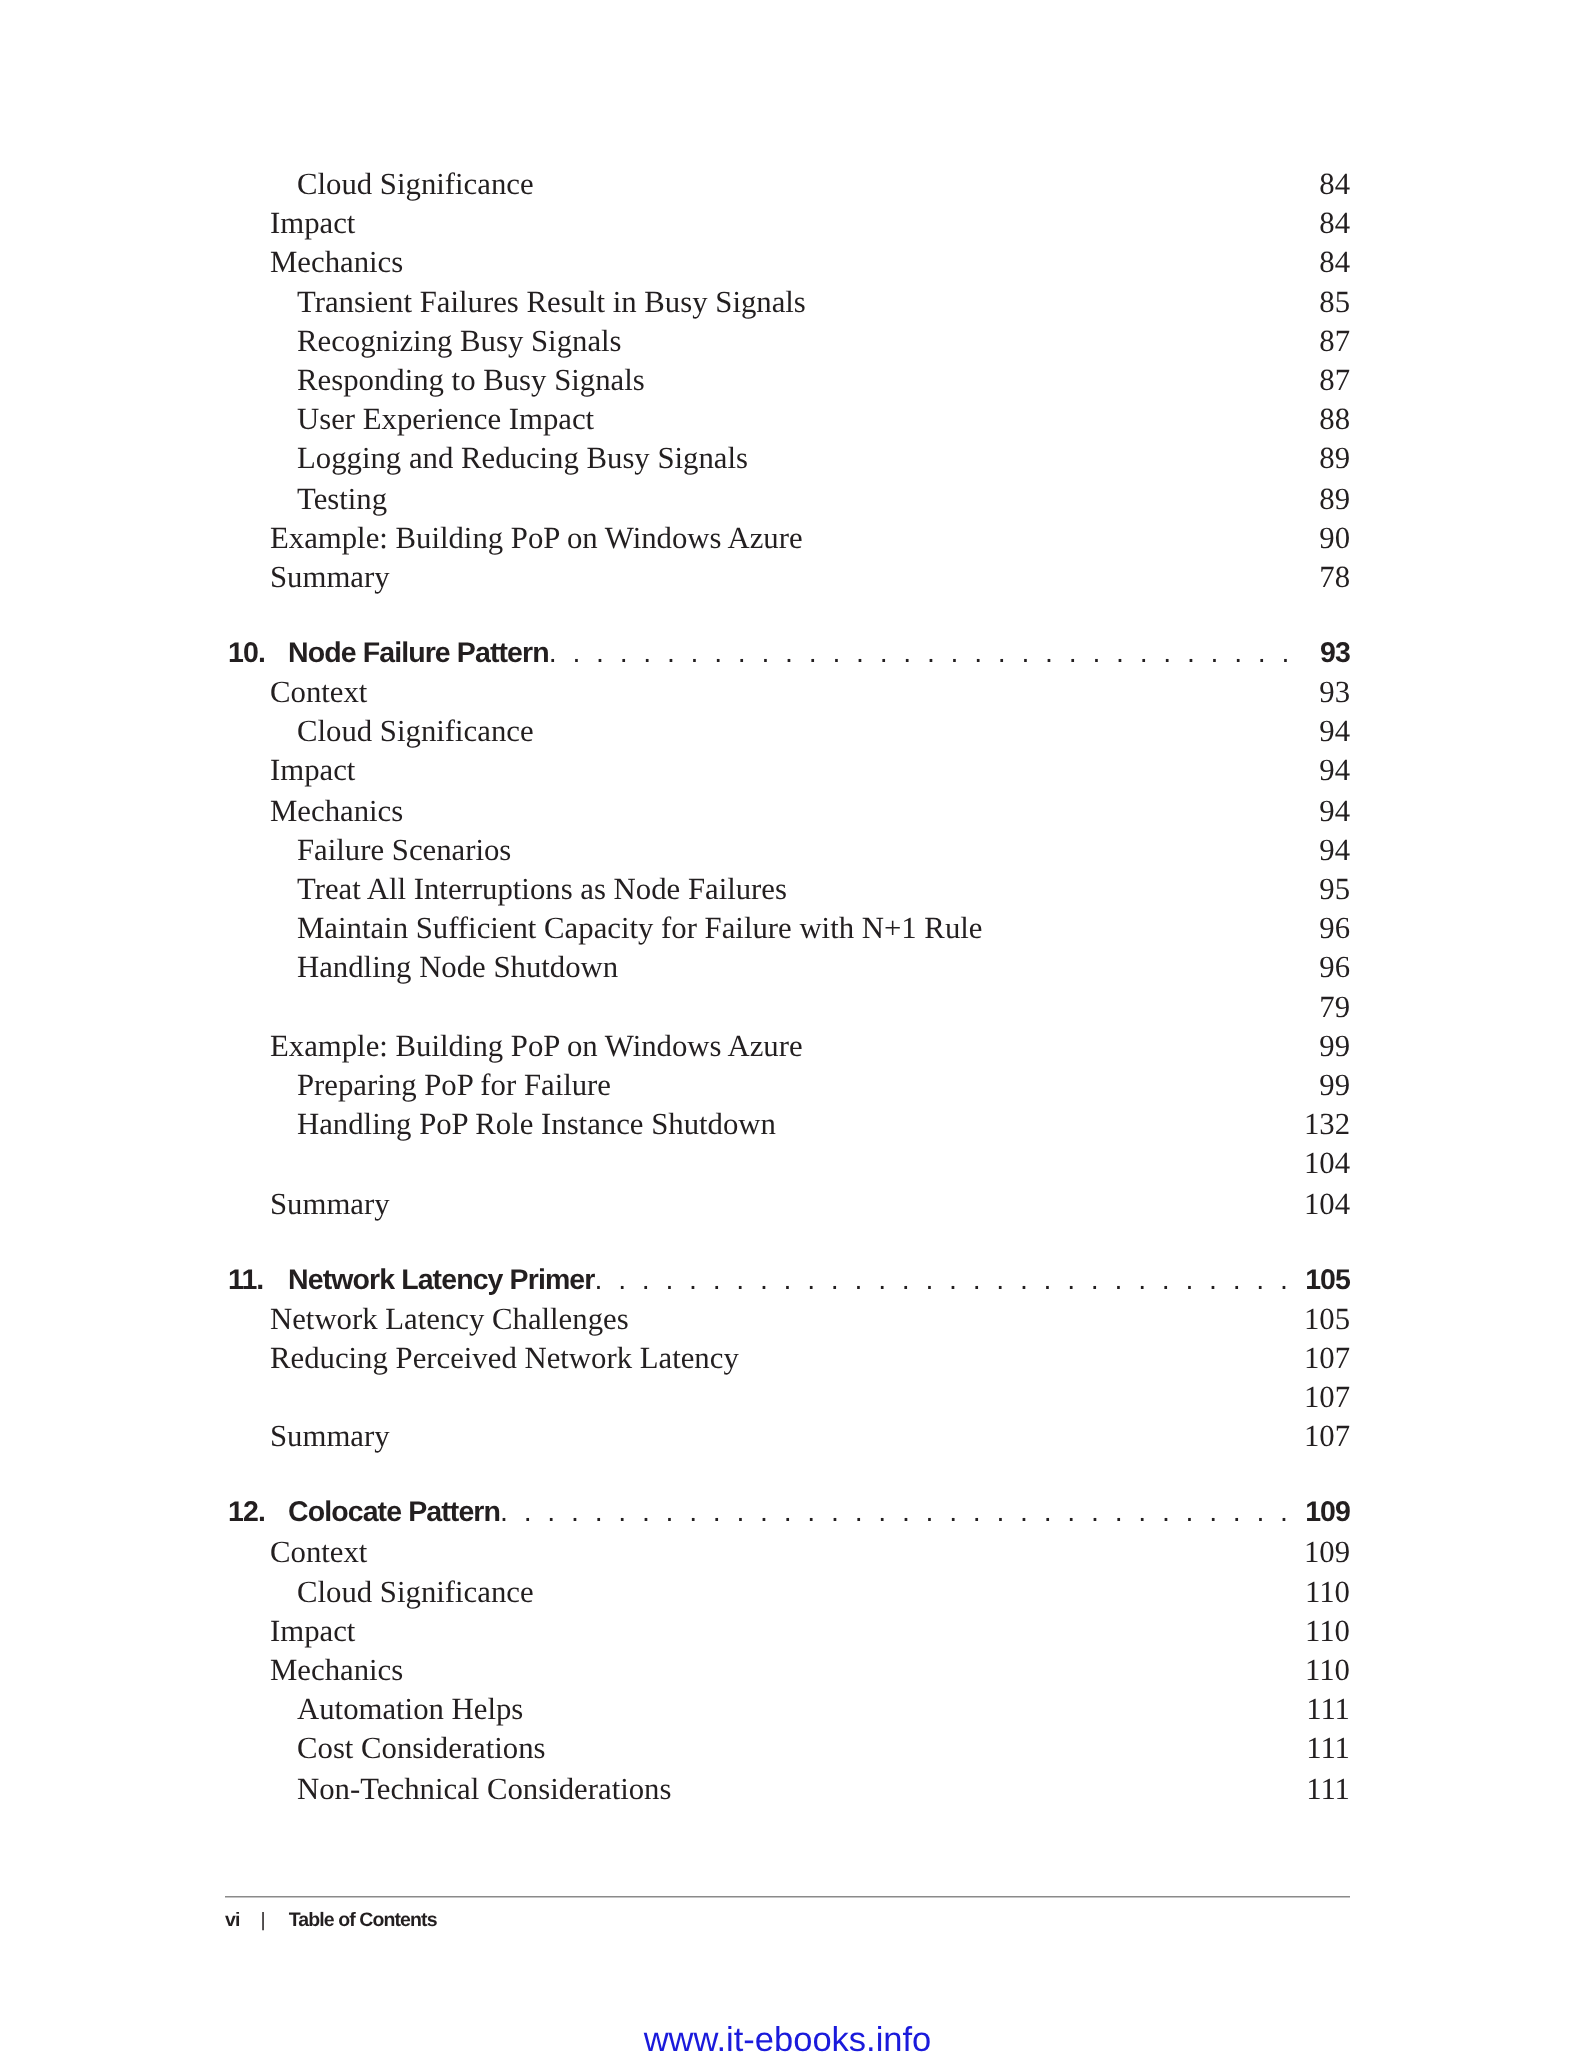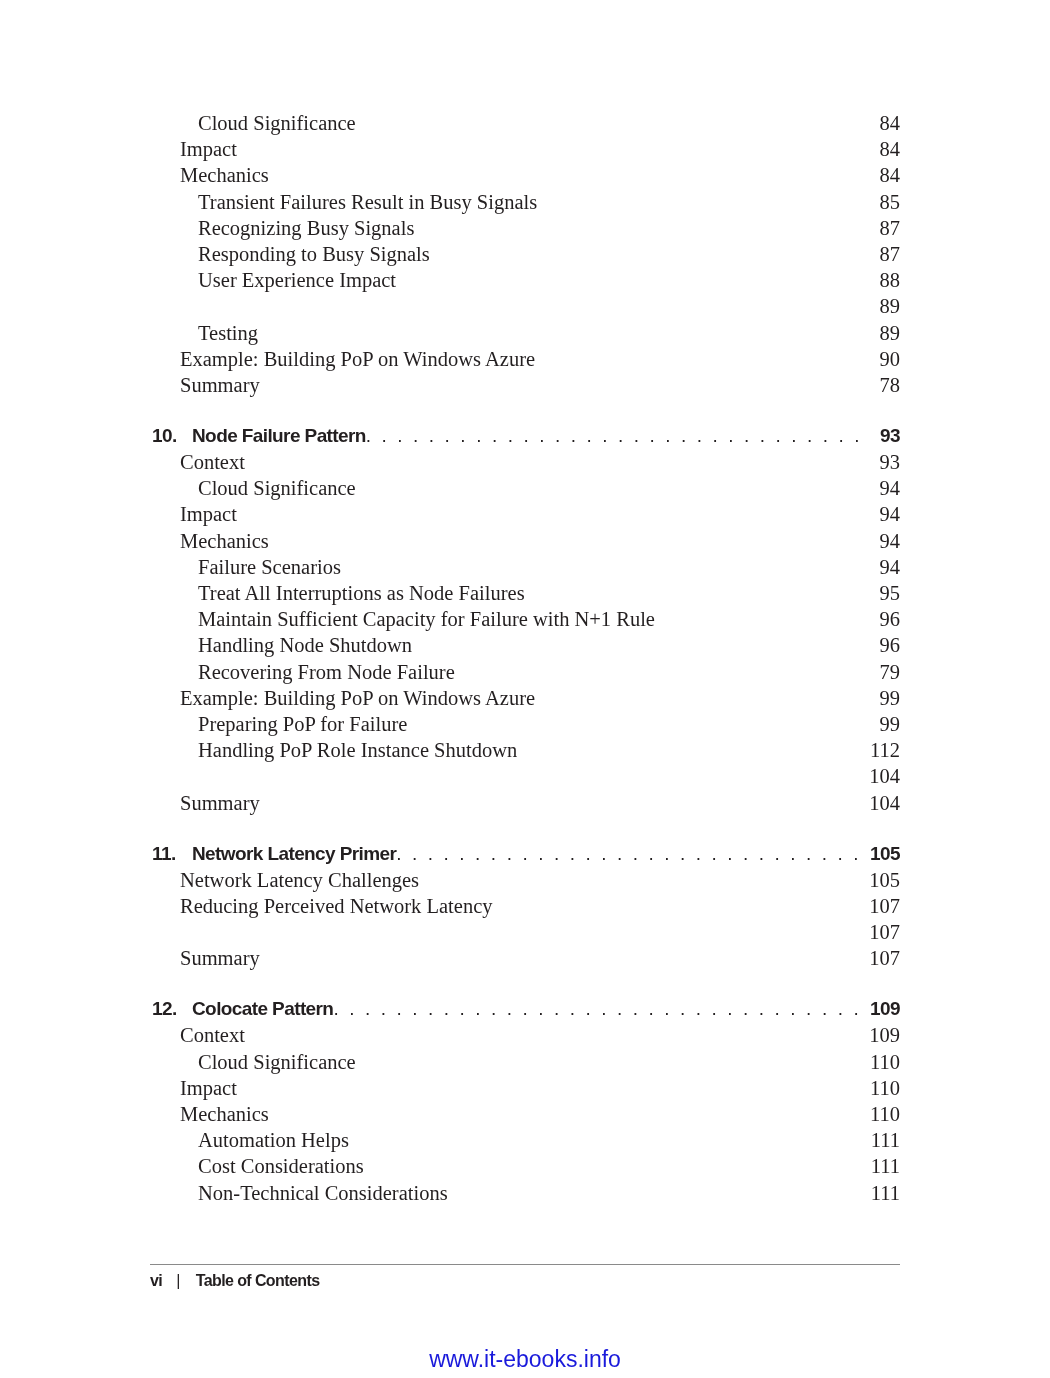--- a/index.html
+++ b/index.html
@@ -10,21 +10,21 @@
     .row .title { position: absolute; top: 0; }
     .row.l1 .title { left: 40px; }
     .row.l2 .title { left: 58px; }
     .row .pg { position: absolute; right: 0; top: 0; }
     .chapter { position: relative; height: 26px; line-height: 26px; margin-top: 25px; font-family: "Liberation Sans", "DejaVu Sans", sans-serif; font-weight: bold; font-size: 19px; color: #231f20; letter-spacing: -0.6px; white-space: nowrap; margin-left: 12px; }
     .chapter .num { position: absolute; left: 0; top: 0; }
     .chapter .ctitle { position: absolute; left: 40px; top: 0; right: 38px; overflow: hidden; }
     .chapter .ctitle .dots { letter-spacing: 2.6px; font-weight: normal; }
     .chapter .pg { position: absolute; right: 0; top: 0; }
     .footer-rule { position: absolute; left: 150px; top: 1264px; width: 750px; height: 1px; background: #8a8a8a; }
-    .footer { position: absolute; left: 150px; top: 1272px; font-family: "Liberation Sans", "DejaVu Sans", sans-serif; font-weight: bold; font-size: 16px; color: #231f20; letter-spacing: -0.6px; white-space: nowrap; }
+    .footer { position: absolute; left: 150px; top: 1272px; font-family: "Liberation Sans", "DejaVu Sans", sans-serif; font-weight: bold; font-size: 13px; color: #231f20; letter-spacing: -0.6px; white-space: nowrap; }
     .footer .sep { display: inline-block; margin: 0 16px 0 14px; font-weight: normal; }
     .watermark { position: absolute; left: 0; width: 1050px; top: 1346px; text-align: center; font-family: "Liberation Sans", "DejaVu Sans", sans-serif; font-size: 23px; color: #1a1adb; }
   </style>
 </head>
 <body>
 
 <div class="page">
   <div class="toc" id="toc">
       <div class="row l2">
         <span class="title">Cloud Significance</span>
@@ -48,20 +48,21 @@
       </div>
       <div class="row l2">
         <span class="title">Responding to Busy Signals</span>
         <span class="pg">87</span>
       </div>
       <div class="row l2">
         <span class="title">User Experience Impact</span>
         <span class="pg">88</span>
       </div>
       <div class="row l2">
+        <span class="title">Logging and Reducing Busy Signals</span>
         <span class="pg">89</span>
       </div>
       <div class="row l2">
         <span class="title">Testing</span>
         <span class="pg">89</span>
       </div>
       <div class="row l1">
         <span class="title">Example: Building PoP on Windows Azure</span>
         <span class="pg">90</span>
       </div>
@@ -100,34 +101,33 @@
       </div>
       <div class="row l2">
         <span class="title">Maintain Sufficient Capacity for Failure with N+1 Rule</span>
         <span class="pg">96</span>
       </div>
       <div class="row l2">
         <span class="title">Handling Node Shutdown</span>
         <span class="pg">96</span>
       </div>
       <div class="row l2">
-        <span class="title">Recovering From Node Failure</span>
         <span class="pg">79</span>
       </div>
       <div class="row l1">
         <span class="title">Example: Building PoP on Windows Azure</span>
         <span class="pg">99</span>
       </div>
       <div class="row l2">
         <span class="title">Preparing PoP for Failure</span>
         <span class="pg">99</span>
       </div>
       <div class="row l2">
         <span class="title">Handling PoP Role Instance Shutdown</span>
-        <span class="pg">112</span>
+        <span class="pg">132</span>
       </div>
       <div class="row l2">
         <span class="pg">104</span>
       </div>
       <div class="row l1">
         <span class="title">Summary</span>
         <span class="pg">104</span>
       </div>
       <div class="chapter">
         <span class="num">11.</span>

